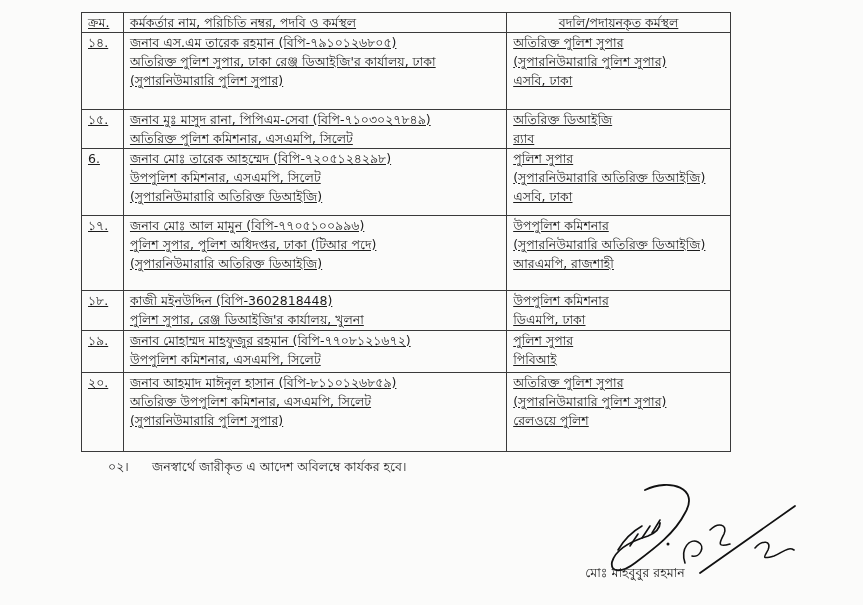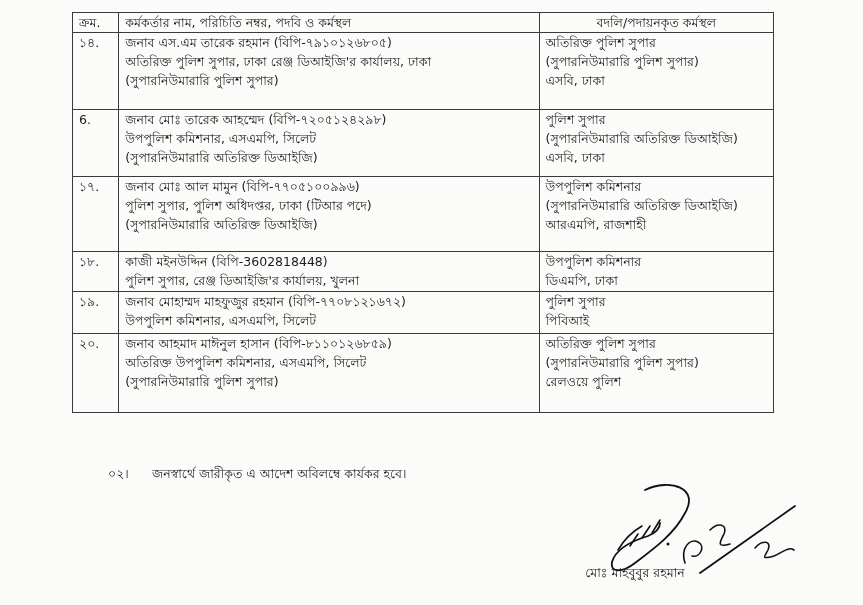--- a/index.html
+++ b/index.html
@@ -5,25 +5,26 @@
   html, body { margin: 0; padding: 0; }
   body {
     width: 863px; height: 605px; overflow: hidden;
     background: #fbfbfa;
     font-family: "DejaVu Sans", sans-serif;
     color: #1c1c1c;
     position: relative;
   }
   .page { position: absolute; left: 0; top: 0; width: 863px; height: 605px; }
   table.orders {
-    position: absolute; left: 72px; top: 12px;
-    width: 702px;
+    position: absolute; left: 81px; top: 12px;
+    width: 650px;
     border-collapse: collapse;
     font-size: 12.5px;
     line-height: 19px;
+    text-decoration: underline;
   }
   table.orders th, table.orders td {
     border: 1px solid #3a3a3a;
     vertical-align: top;
     padding: 0 6px;
   }
   table.orders th { font-weight: normal; height: 19px; }
   .col-serial { width: 36px; text-align: left; }
   .col-officer { width: 430px; }
   .col-posting { width: 228px; text-align: center; }
@@ -33,21 +34,20 @@
   .row-14 td { height: 76px; }
   .row-15 td { height: 37px; }
   .row-16 td { height: 66px; }
   .row-17 td { height: 74px; }
   .row-18 td { height: 39px; margin-left: 8px; }
   .row-19 td { height: 41px; }
   .row-20 td { height: 78px; }
   .clause {
     position: absolute; left: 108px; top: 458px;
     font-size: 12.5px;
-    margin-top: 7px;
   }
   .clause .num { display: inline-block; width: 40px; }
   .signature-block {
     position: absolute; left: 560px; top: 478px; width: 260px; height: 125px;
   }
   .by-order { position: absolute; left: 8px; top: 6px; font-size: 12.5px; }
   .signer-name { position: absolute; left: 0px; top: 86px; width: 150px; text-align: center; font-size: 12.5px; }
   .signer-title { position: absolute; left: 0px; top: 106px; width: 150px; font-size: 17px; margin-top: 48px; }
   .sig-svg { position: absolute; left: 0; top: 0; }
 </style>
@@ -69,20 +69,31 @@
         <td class="col-serial">১৪.</td>
         <td class="col-officer">
           <span class="line">জনাব এস.এম তারেক রহমান (বিপি-৭৯১০১২৬৮০৫)</span>
           <span class="line">অতিরিক্ত পুলিশ সুপার, ঢাকা রেঞ্জ ডিআইজি'র কার্যালয়, ঢাকা</span>
           <span class="line">(সুপারনিউমারারি পুলিশ সুপার)</span>
         </td>
         <td class="col-posting">
           <span class="line">অতিরিক্ত পুলিশ সুপার</span>
           <span class="line">(সুপারনিউমারারি পুলিশ সুপার)</span>
           <span class="line">এসবি, ঢাকা</span>
+        </td>
+      </tr>
+      <tr class="row-15">
+        <td class="col-serial">১৫.</td>
+        <td class="col-officer">
+          <span class="line">জনাব মুঃ মাসুদ রানা, পিপিএম-সেবা (বিপি-৭১০৩০২৭৮৪৯)</span>
+          <span class="line">অতিরিক্ত পুলিশ কমিশনার, এসএমপি, সিলেট</span>
+        </td>
+        <td class="col-posting">
+          <span class="line">অতিরিক্ত ডিআইজি</span>
+          <span class="line">র‍্যাব</span>
         </td>
       </tr>
       <tr class="row-16">
         <td class="col-serial">6.</td>
         <td class="col-officer">
           <span class="line">জনাব মোঃ তারেক আহম্মেদ (বিপি-৭২০৫১২৪২৯৮)</span>
           <span class="line">উপপুলিশ কমিশনার, এসএমপি, সিলেট</span>
           <span class="line">(সুপারনিউমারারি অতিরিক্ত ডিআইজি)</span>
         </td>
         <td class="col-posting">

